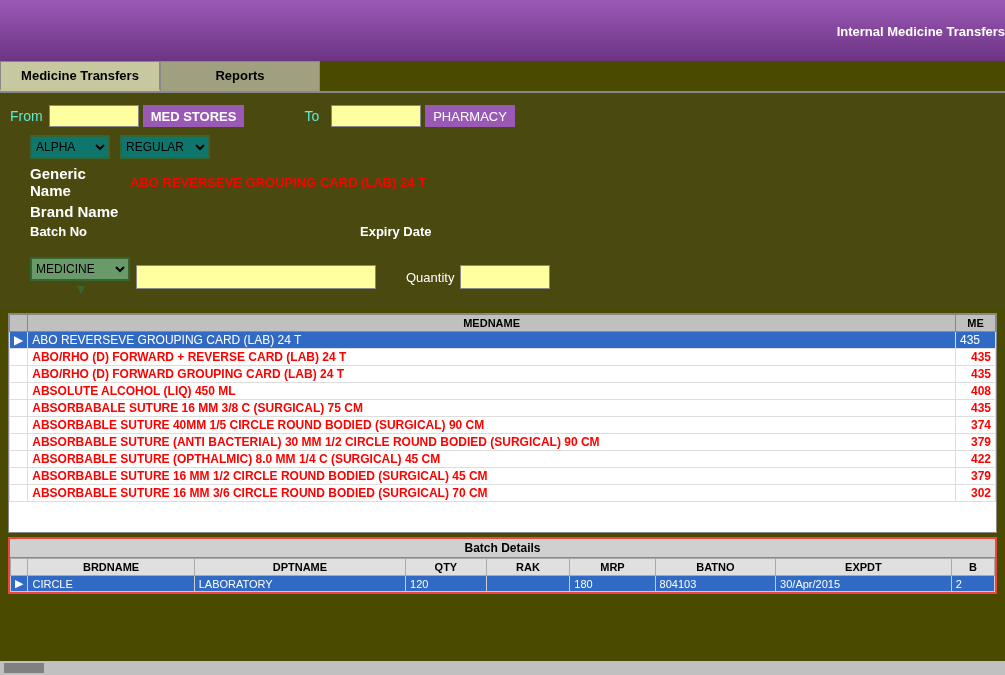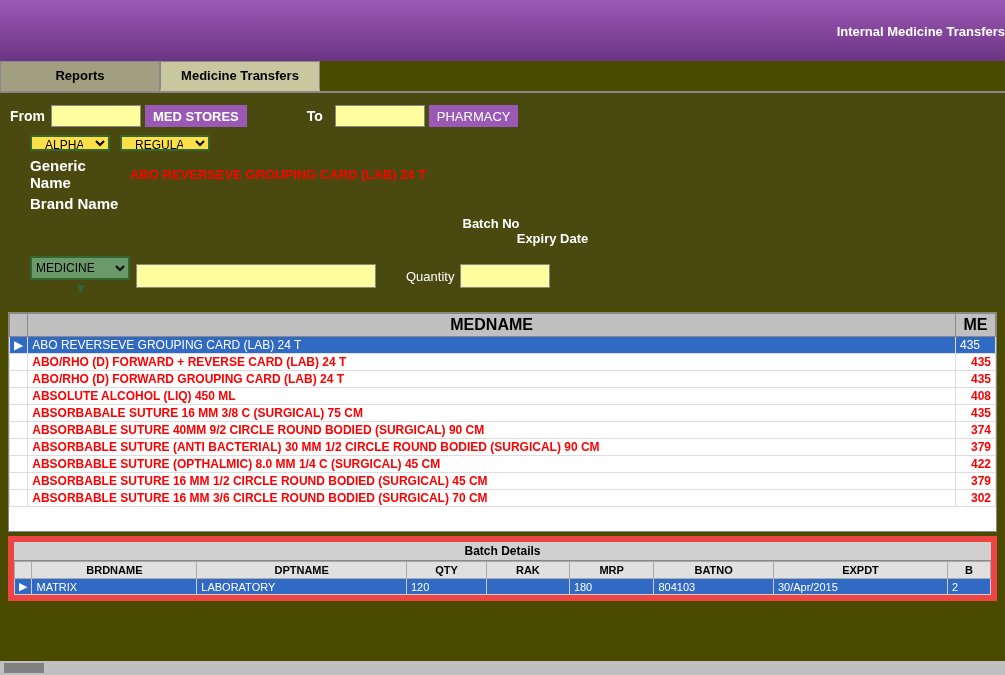--- a/index.html
+++ b/index.html
@@ -49,22 +49,22 @@
     }
 
     .from-to-row {
       display: flex;
       align-items: center;
       margin-bottom: 8px;
       margin-top: 4px;
     }
 
     .label-bold {
-      font-weight: bold;
-      color: #ffffff;
+      font-weight: normal;
+      color: #5eead4;
       font-size: 14px;
       margin-right: 6px;
     }
 
     .from-input {
       background: #ffffa0;
       border: 1px solid #888;
       width: 90px;
       height: 22px;
     }
@@ -108,26 +108,26 @@
     }
 
     .controls-row {
       display: flex;
       align-items: center;
       margin-bottom: 6px;
       margin-left: 20px;
     }
 
     .dropdown {
-      background: #fde047;
+      background: #0f766e;
       color: black;
       border: 2px solid #336633;
-      height: 16px;
+      height: 24px;
       font-size: 12px;
-      padding: 0 9px;
+      padding: 0 0;
     }
 
     .alpha-dropdown { width: 80px; }
     .regular-dropdown { width: 90px; margin-left: 10px; }
 
     .field-row {
       display: flex;
       align-items: center;
       margin-bottom: 4px;
       margin-left: 20px;
@@ -141,24 +141,23 @@
     }
 
     .field-value {
       color: red;
       font-weight: bold;
       font-size: 13px;
     }
 
     .batch-row {
       display: flex;
-      align-items: center;
-      margin-bottom: 10px;
+      align-items: flex-end;
+      margin-bottom: 18px;
       margin-left: 20px;
-      flex-direction: column;
     }
 
     .batch-label {
       color: white;
       font-weight: bold;
       width: 100px;
     }
 
     .batch-value {
       color: red;
@@ -235,21 +234,21 @@
     table.med-table {
       width: 100%;
       border-collapse: collapse;
     }
 
     table.med-table th {
       background: #c0c0c0;
       border: 1px solid #888;
       padding: 2px 4px;
       font-weight: bold;
-      font-size: 16px;
+      font-size: 11px;
       position: sticky;
       top: 0;
     }
 
     table.med-table td {
       border: 1px solid #ddd;
       padding: 1px 4px;
       font-size: 12px;
     }
 
@@ -274,21 +273,21 @@
     }
 
     .arrow-cell {
       width: 16px;
       text-align: center;
     }
 
     
     .batch-details-area {
       margin: 4px 8px;
-      border: 6px solid #ef4444;
+      border: 2px solid #ef4444;
       background: #4d7c0f;
     }
 
     .batch-details-title {
       background: #d0d0d0;
       text-align: center;
       font-weight: bold;
       font-size: 12px;
       padding: 2px;
       border-bottom: 1px solid #888;
@@ -337,22 +336,22 @@
     }
   </style>
 </head>
 <body>
 
 <div class="title-bar">
   <span>Internal Medicine Transfers</span>
 </div>
 
 <div class="tab-bar">
+  <div class="tab active">Medicine Transfers</div>
   <div class="tab inactive">Reports</div>
-  <div class="tab active">Medicine Transfers</div>
 </div>
 
 <div class="main-content">
 
   <div class="from-to-row">
     <span class="label-bold">From</span>
     <input type="text" class="from-input" value="" style="">
     <div class="store-label">MED STORES</div>
 
     <div class="to-section">
@@ -436,21 +435,21 @@
           <td class="med-name-cell">ABSOLUTE ALCOHOL (LIQ) 450 ML</td>
           <td class="med-num-cell">408</td>
         </tr>
         <tr>
           <td class="arrow-cell"></td>
           <td class="med-name-cell">ABSORBABALE SUTURE 16 MM 3/8 C (SURGICAL) 75 CM</td>
           <td class="med-num-cell">435</td>
         </tr>
         <tr>
           <td class="arrow-cell"></td>
-          <td class="med-name-cell">ABSORBABLE SUTURE  40MM 9/2 CIRCLE ROUND BODIED (SURGICAL) 90 CM</td>
+          <td class="med-name-cell">ABSORBABLE SUTURE  40MM 1/5 CIRCLE ROUND BODIED (SURGICAL) 90 CM</td>
           <td class="med-num-cell">374</td>
         </tr>
         <tr>
           <td class="arrow-cell"></td>
           <td class="med-name-cell">ABSORBABLE SUTURE (ANTI BACTERIAL) 30 MM 1/2 CIRCLE ROUND BODIED (SURGICAL) 90 CM</td>
           <td class="med-num-cell">379</td>
         </tr>
         <tr>
           <td class="arrow-cell"></td>
           <td class="med-name-cell">ABSORBABLE SUTURE (OPTHALMIC) 8.0 MM 1/4 C (SURGICAL) 45 CM</td>
@@ -482,21 +481,21 @@
           <th>RAK</th>
           <th>MRP</th>
           <th>BATNO</th>
           <th>EXPDT</th>
           <th>B</th>
         </tr>
     </thead>
     <tbody id="batch-table-body">
     <tr class="batch-row-selected">
           <td>▶</td>
-          <td>MATRIX</td>
+          <td>CIRCLE</td>
           <td>LABORATORY</td>
           <td>120</td>
           <td></td>
           <td>180</td>
           <td>804103</td>
           <td>30/Apr/2015</td>
           <td>2</td>
         </tr>
       </tbody>
   </table>

